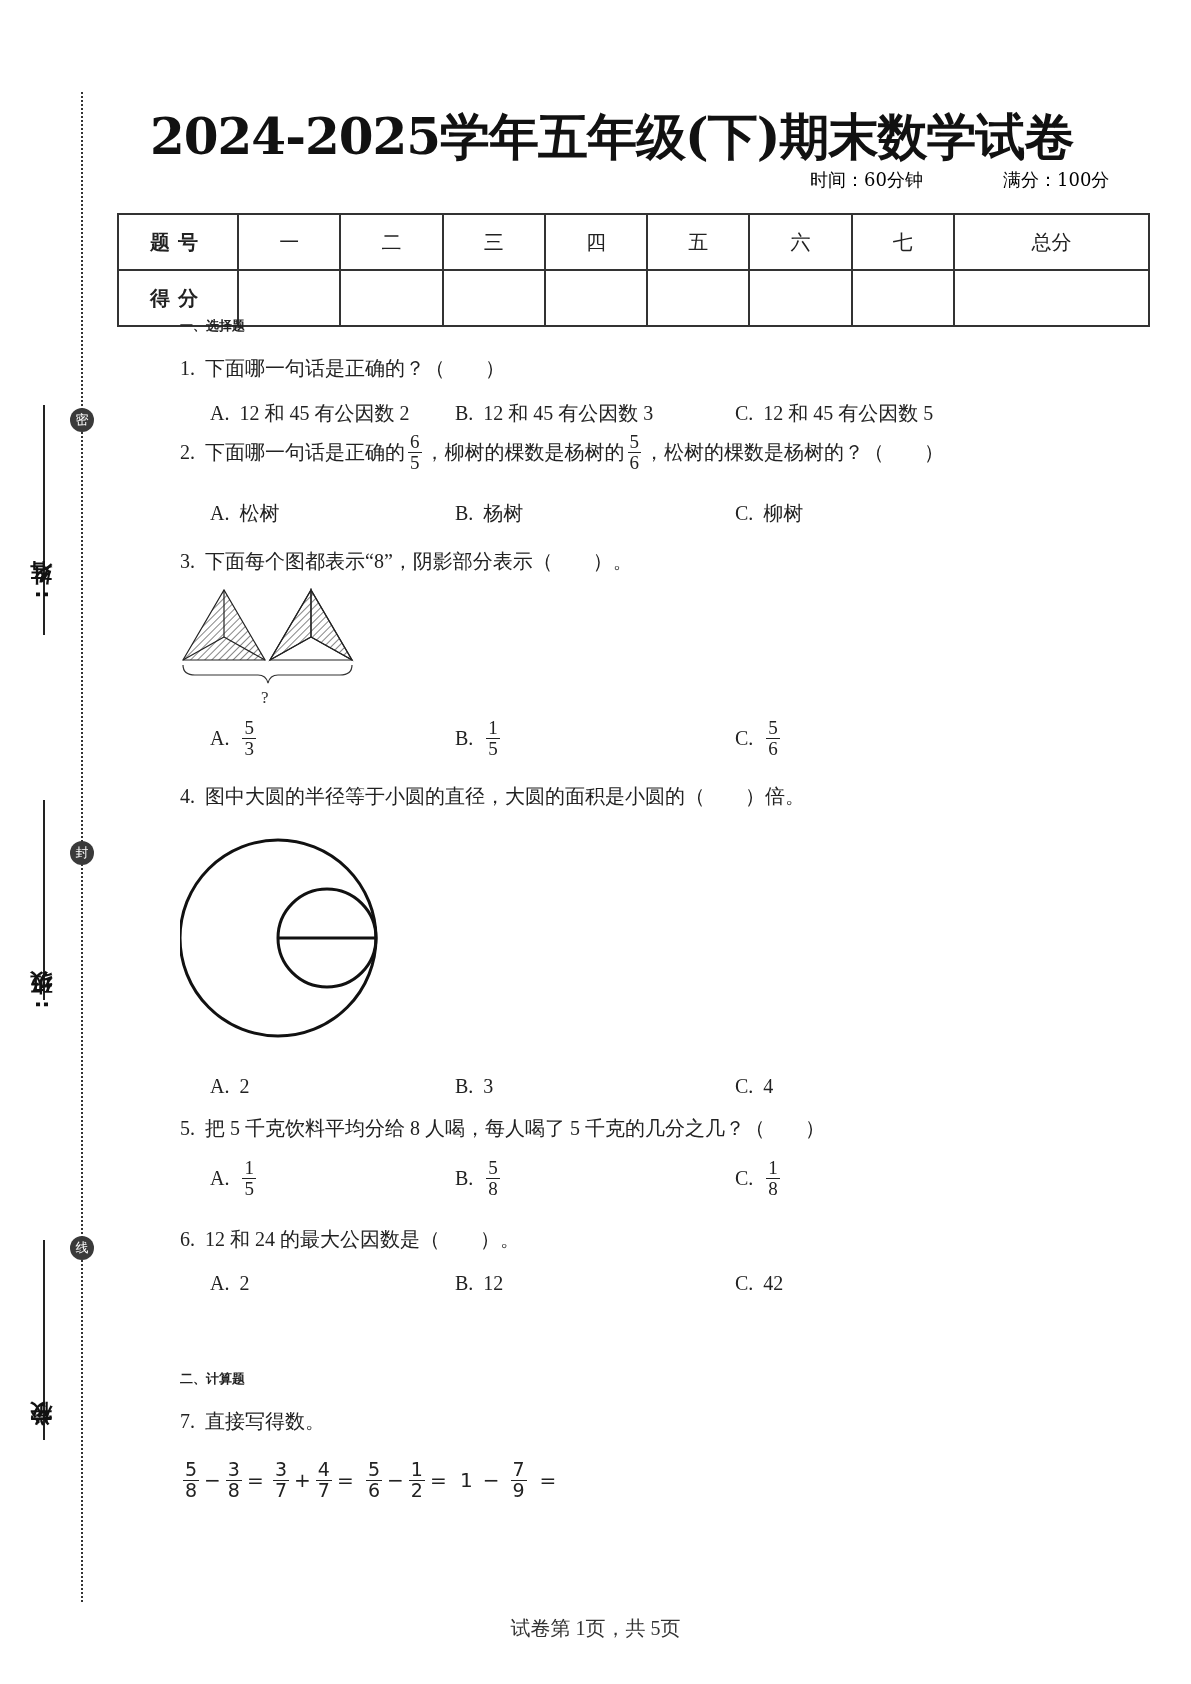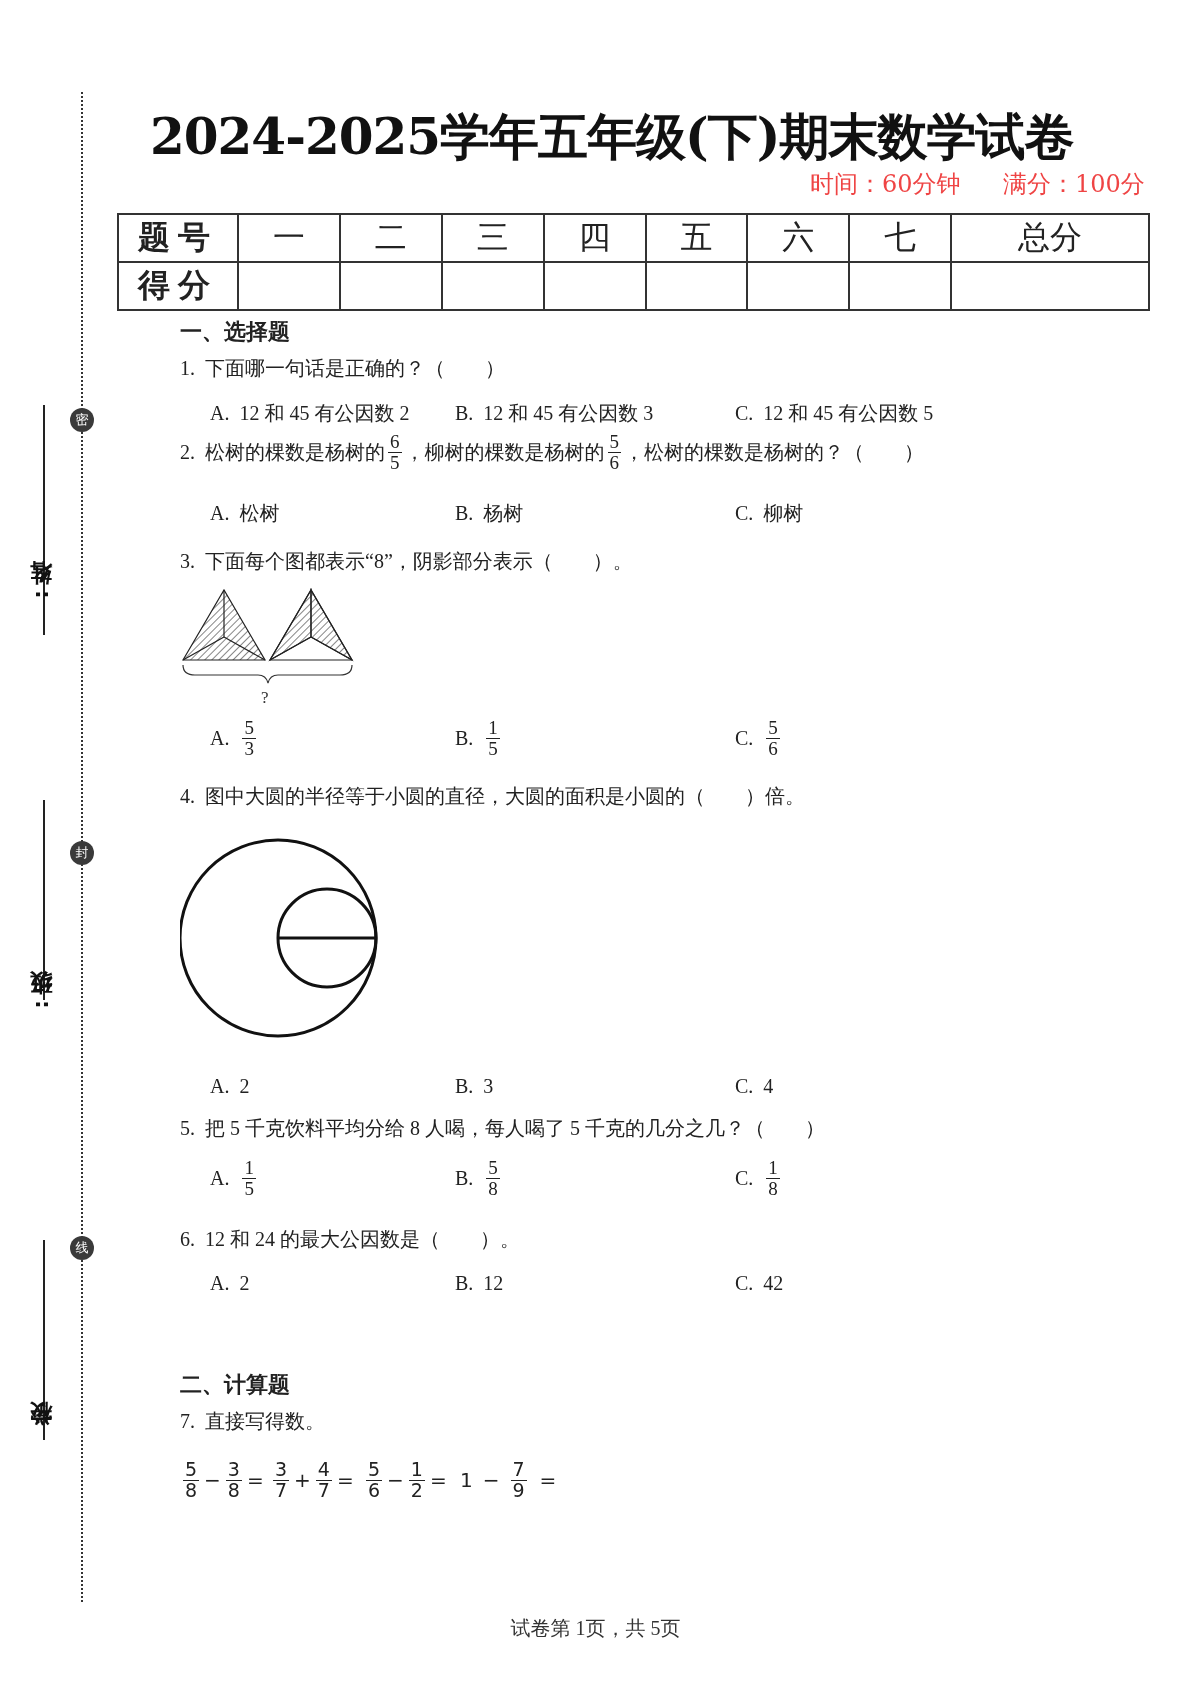--- a/index.html
+++ b/index.html
@@ -10,30 +10,30 @@
     .dotline { position: absolute; left: 81px; top: 92px; height: 1510px; border-left: 2px dotted #333; }
     .seal { position: absolute; left: 70px; width: 24px; height: 24px; border-radius: 50%; background: #3a3a3a; color: #fff;
             font-family: "DejaVu Sans", sans-serif; font-size: 13px; line-height: 24px; text-align: center; }
     .vfield { position: absolute; left: 26px; writing-mode: vertical-rl; transform: rotate(180deg);
               font-family: "DejaVu Sans", sans-serif; font-size: 22px; font-weight: bold; color: #111; letter-spacing: 2px; }
     .vline { position: absolute; left: 43px; width: 0; border-left: 2px solid #222; }
 
     
     .title { position: absolute; left: 150px; top: 104px; width: 960px; font-family: "DejaVu Serif", serif; font-weight: bold;
              font-size: 50px; letter-spacing: -1px; color: #111; white-space: nowrap; }
-    .meta { position: absolute; top: 168px; font-size: 24px; color: #ef4444; font-family: "DejaVu Serif", serif; }
+    .meta { position: absolute; top: 168px; font-size: 18px; color: #000000; font-family: "DejaVu Serif", serif; }
 
     
     table.score { position: absolute; left: 117px; top: 213px; width: 1033px; border-collapse: collapse; }
-    table.score td { border: 2px solid #333; height: 48px; text-align: center; font-family: "DejaVu Sans", sans-serif;
-                     font-size: 32px; color: #222; }
+    table.score td { border: 2px solid #333; height: 56px; text-align: center; font-family: "DejaVu Sans", sans-serif;
+                     font-size: 20px; color: #222; }
     table.score td.rowhead { width: 120px; font-weight: bold; letter-spacing: 8px; }
 
     
-    .section { position: absolute; left: 180px; font-family: "DejaVu Sans", sans-serif; font-weight: bold; font-size: 22px; color: #222; }
+    .section { position: absolute; left: 180px; font-family: "DejaVu Sans", sans-serif; font-weight: bold; font-size: 13px; color: #222; }
     .q { position: absolute; left: 180px; font-size: 20px; color: #222; white-space: nowrap; display: flex; align-items: center; }
     .opt { position: absolute; font-size: 20px; color: #222; white-space: nowrap; display: flex; align-items: center; }
     .frac { display: inline-flex; flex-direction: column; align-items: center; vertical-align: middle; margin: 0 3px; font-size: 19px; line-height: 1.05; }
     .frac .num { padding: 0 2px; border-bottom: 1.5px solid #222; }
     .frac .den { padding: 0 2px; }
     .lbl { margin-right: 10px; }
 
     .calc { position: absolute; top: 1460px; font-family: "DejaVu Sans", sans-serif; font-size: 20px; color: #222; display: flex; align-items: center; }
     .calc .op { margin: 0 2px; }
 
@@ -101,21 +101,21 @@
   <span class="lbl">B.</span>
   <span>12 和 45 有公因数 3</span>
 </div>
 <div class="opt" style="left:735px;top:400px;">
   <span class="lbl">C.</span>
   <span>12 和 45 有公因数 5</span>
 </div>
 
 <div class="q" style="top:432px;">
   <span style="margin-right:10px;">2.</span>
-  <span>松树的棵数是杨树的</span>
+  <span>下面哪一句话是正确的</span>
   <span class="frac">
     <span class="num">6</span>
     <span class="den">5</span>
   </span>
   <span>，柳树的棵数是杨树的</span>
   <span class="frac">
     <span class="num">5</span>
     <span class="den">6</span>
   </span>
   <span>，松树的棵数是杨树的？（　　）</span>

